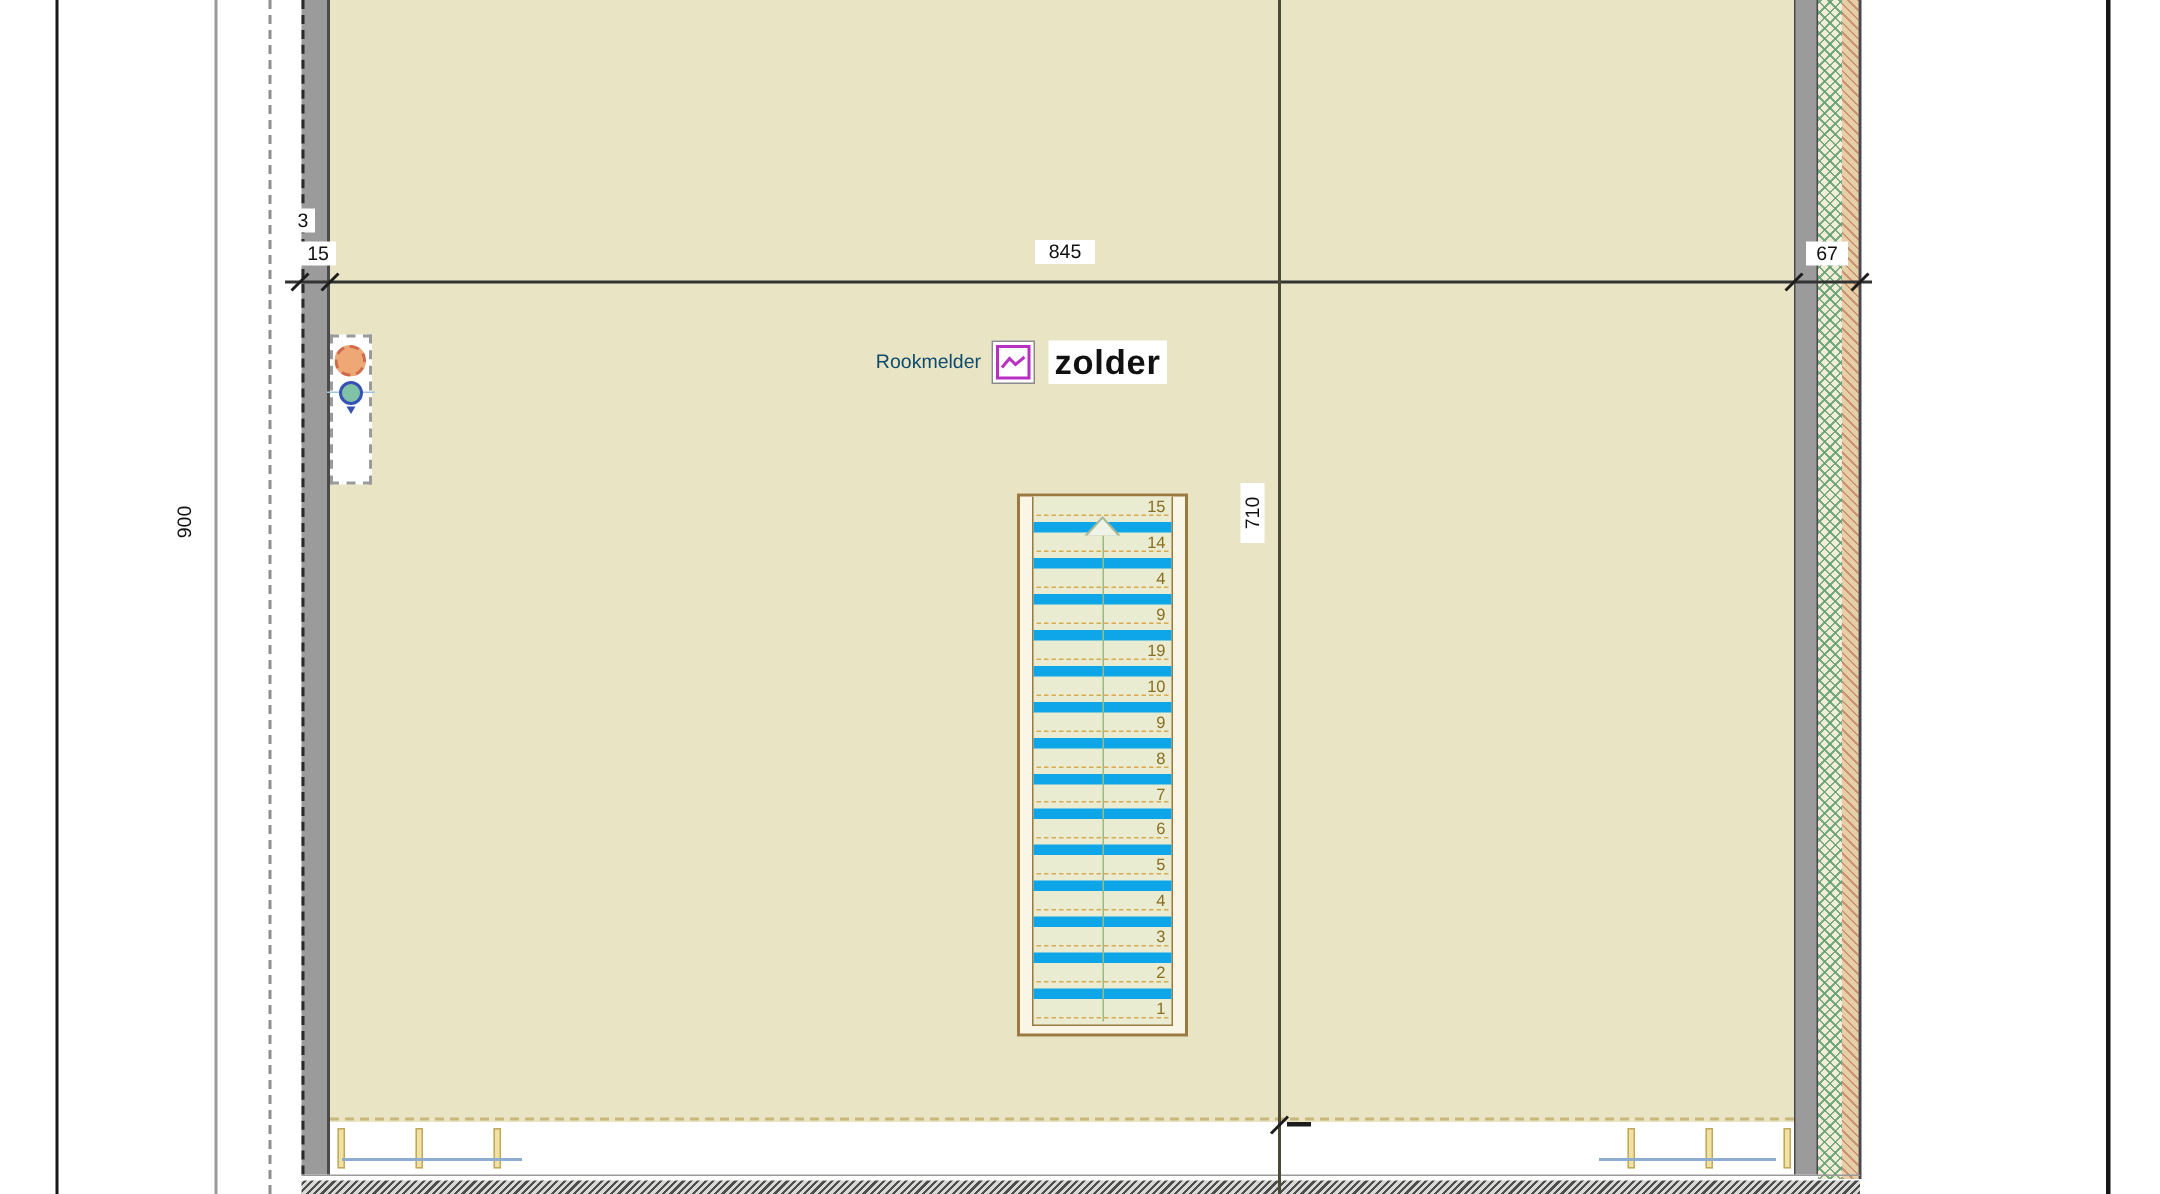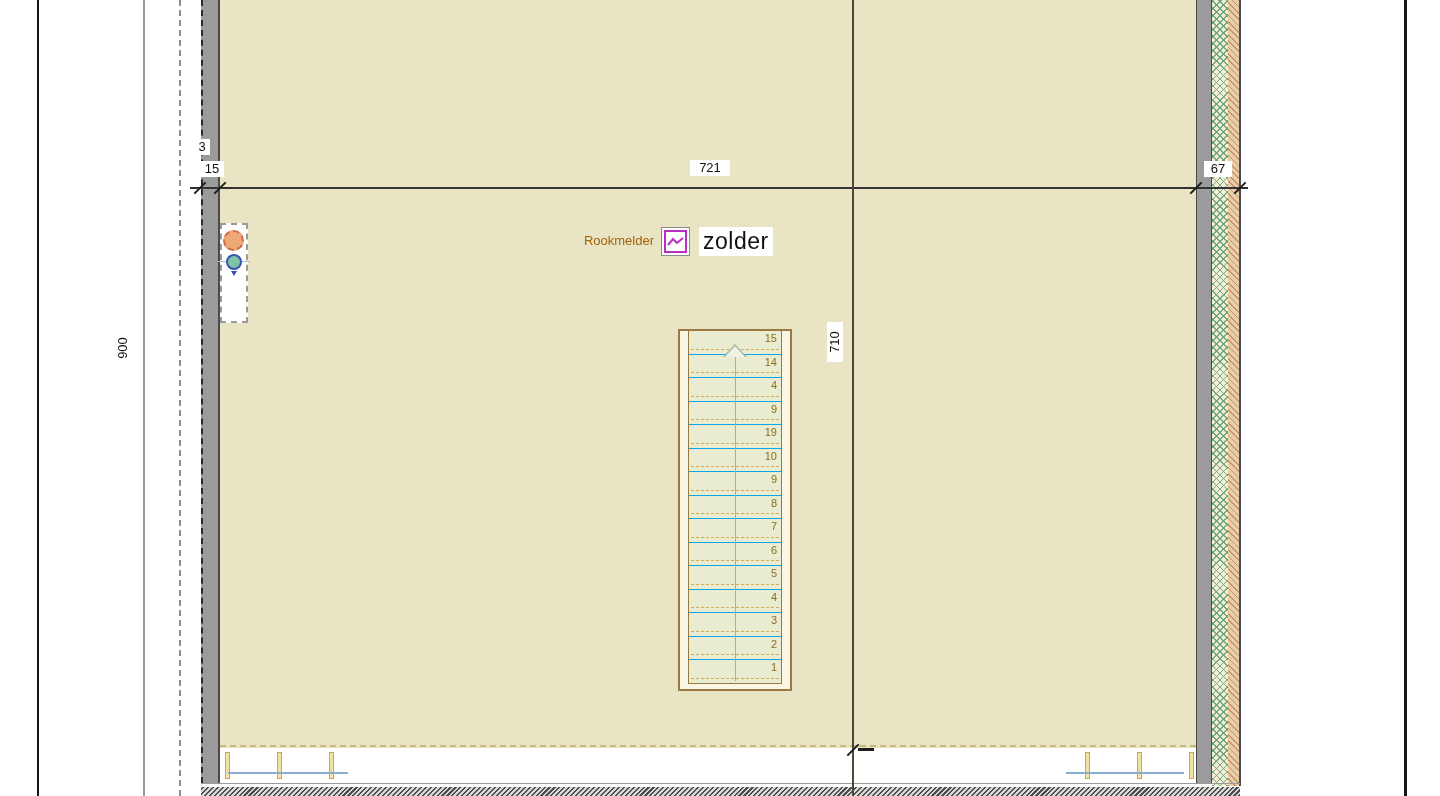--- a/index.html
+++ b/index.html
@@ -40,47 +40,47 @@
   .dim-line-h { left:190px; top:187px; width:1058px; height:2px; background:#333; }
   .tick { width:16px; height:2px; background:#1d1d1d; transform:rotate(-45deg); }
   .vline-center { left:852px; top:0; width:2px; height:796px; background:#4b4937; }
   .vtick-dash { left:858px; top:748px; width:16px; height:3px; background:#1d1d1d; }
 
   .dim-label { background:#fff; color:#111; font-size:13px; line-height:16px;
                padding:0 2px; white-space:nowrap; text-align:center; }
   .rot { transform:rotate(-90deg); transform-origin:center center; }
 
   
-  .rookmelder { left:558px; top:233px; width:96px; text-align:right; color:#a16207;
+  .rookmelder { left:558px; top:233px; width:96px; text-align:right; color:#0c4a6e;
                 font-size:13px; background:#e9e5c4; }
   .smoke-icon { left:661px; top:227px; width:29px; height:29px; background:#fff;
                 border:1px solid #8a8a8a; padding:2px; }
   .smoke-icon-inner { width:100%; height:100%; border:2px solid #b92fc4; display:flex;
                 align-items:center; justify-content:center; background:#fff; }
   .room-title { left:699px; top:227px; background:#fff; color:#111; font-size:23px;
-                font-weight:normal; letter-spacing:.5px; padding:0 4px; line-height:29px; }
+                font-weight:bold; letter-spacing:.5px; padding:0 4px; line-height:29px; }
 
   
   .fixture { left:220px; top:223px; width:28px; height:100px; background:#fff;
              border:2px dashed #9a9a9a; }
   .orange-dot { left:223px; top:230px; width:21px; height:21px; border-radius:50%;
              background:#eda876; border:2px dashed #cf6a4a; }
   .fan-axis { left:218px; top:261px; width:32px; height:1px; background:#9fc4e0; }
   .fan-dot  { left:226px; top:254px; width:16px; height:16px; border-radius:50%;
              background:#7fc2a6; border:2px solid #3752b5; }
   .fan-tip  { left:231px; top:271px; width:0; height:0; border-left:3px solid transparent;
              border-right:3px solid transparent; border-top:5px solid #3752b5; }
 
   
   .stairs { left:678px; top:329px; width:114px; height:362px; background:#faf6e6;
             border:2px solid #9a7a40; }
   .stair-interior { position:absolute; left:8px; right:8px; top:0; bottom:5px;
             background:#e9ecd0; border-left:1px solid #9a7a40; border-right:1px solid #9a7a40;
             border-bottom:1px solid #9a7a40; display:flex; flex-direction:column; }
-  .step { flex:1; position:relative; border-top:1px solid #0ea5e9; }
+  .step { flex:1; position:relative; border-top:7px solid #0ea5e9; }
   .step:first-child { border-top:none; }
   .step-num { position:absolute; right:4px; top:1px; font-size:11px; color:#8a6d20; }
   .step-dash { position:absolute; left:2px; right:2px; bottom:4px; border-top:1px dashed #d9a94f; }
   .walk-line { position:absolute; left:50%; top:22px; bottom:8px; width:1px; background:#9bb985; }
   .walk-arrow-border { position:absolute; left:50%; top:13px; margin-left:-12px; width:0; height:0;
             border-left:12px solid transparent; border-right:12px solid transparent;
             border-bottom:13px solid #a8b896; }
   .walk-arrow { position:absolute; left:50%; top:15px; margin-left:-10px; width:0; height:0;
             border-left:10px solid transparent; border-right:10px solid transparent;
             border-bottom:11px solid #eef3e6; }
@@ -116,21 +116,21 @@
 <div class="abs tick" style="left:192px;top:187px;"></div>
 <div class="abs tick" style="left:212px;top:187px;"></div>
 <div class="abs tick" style="left:1188px;top:187px;"></div>
 <div class="abs tick" style="left:1232px;top:187px;"></div>
 <div class="abs vline-center"></div>
 <div class="abs tick" style="left:845px;top:749px;"></div>
 <div class="abs vtick-dash"></div>
 
 <div class="abs dim-label" style="left:194px;top:139px;width:16px;">3</div>
 <div class="abs dim-label" style="left:200px;top:161px;width:24px;">15</div>
-<div class="abs dim-label" style="left:690px;top:160px;width:40px;">721</div>
+<div class="abs dim-label" style="left:690px;top:160px;width:40px;">845</div>
 <div class="abs dim-label" style="left:1204px;top:161px;width:28px;">67</div>
 <div class="abs dim-label rot" style="left:103px;top:340px;width:40px;">900</div>
 <div class="abs dim-label rot" style="left:815px;top:334px;width:40px;">710</div>
 
 <div class="abs rookmelder">Rookmelder</div>
 <div class="abs smoke-icon">
   <div class="smoke-icon-inner">
     <svg width="18" height="12" viewBox="0 0 18 12">
       <polyline points="1,9 6,3 10,7 16,2" fill="none" stroke="#b92fc4" stroke-width="2"></polyline>
     </svg>

